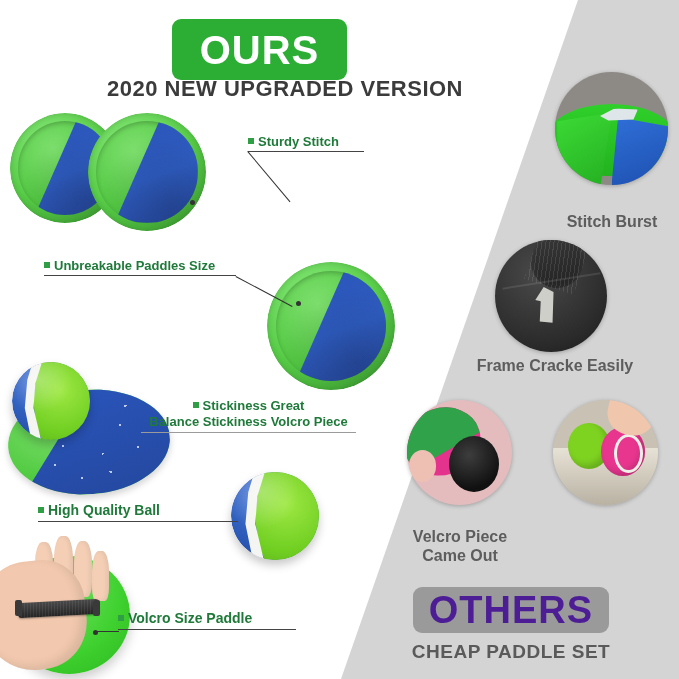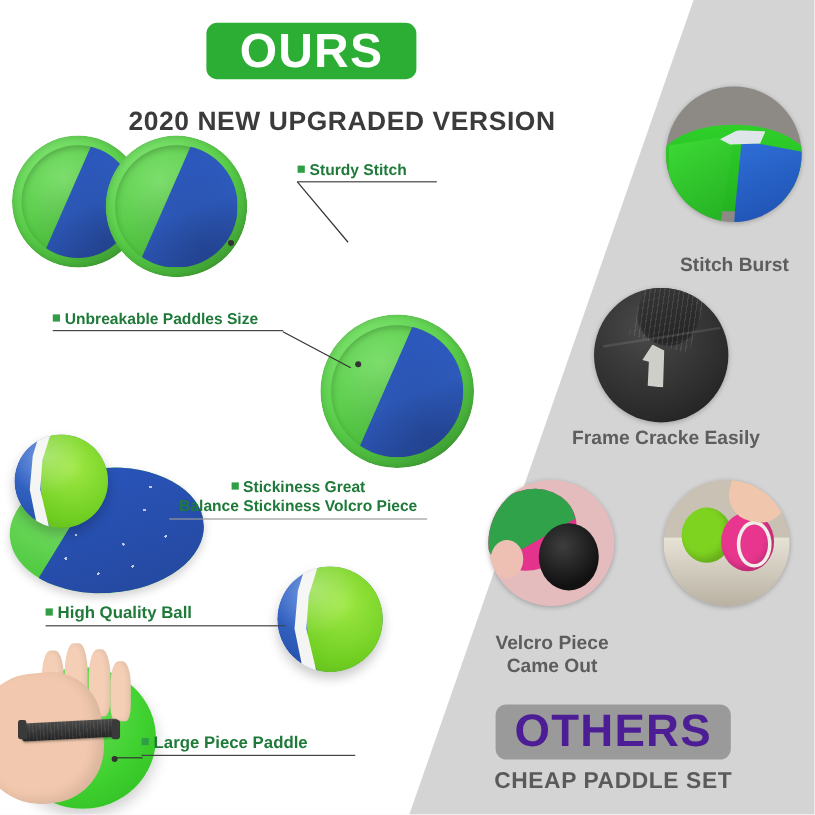--- a/index.html
+++ b/index.html
@@ -18,29 +18,29 @@
     clip-path:polygon(578px 0, 679px 0, 679px 679px, 341px 679px);
   }
   .grey-panel-shadow{
     position:absolute;top:0;left:0;width:679px;height:679px;
     background:linear-gradient(100deg, rgba(0,0,0,.10) 0 2px, rgba(0,0,0,0) 3px);
     clip-path:polygon(578px 0, 600px 0, 360px 679px, 341px 679px);
   }
 
   
   .ours-badge{
-    position:absolute;left:172px;top:19px;width:175px;height:47px;
+    position:absolute;left:172px;top:19px;width:175px;height:61px;
     background:#2cae35;border-radius:9px;
     display:flex;align-items:center;justify-content:center;
   }
   .ours-badge span{
     color:#ffffff;font-size:40px;font-weight:bold;letter-spacing:1px;line-height:1;
   }
   .ours-sub{
-    position:absolute;left:105px;top:88px;width:360px;text-align:center;
+    position:absolute;left:105px;top:76px;width:360px;text-align:center;
     font-size:22px;font-weight:bold;color:#3b3b3b;letter-spacing:.5px;
   }
 
   
   .others-badge{
     position:absolute;left:413px;top:587px;width:196px;height:46px;
     background:#9a9a9a;border-radius:9px;
     display:flex;align-items:center;justify-content:center;
   }
   .others-badge span{
@@ -365,21 +365,21 @@
 
   <div class="callout" style="left:38px;top:502px;width:150px;">
     <div class="txt" style="font-size:14px;">
       <span class="bullet"></span><span>High Quality Ball</span>
     </div>
     <div class="rule" style="width:200px;"></div>
   </div>
 
   <div class="callout" style="left:118px;top:610px;width:160px;">
     <div class="txt" style="font-size:14px;">
-      <span class="bullet"></span><span>Large Piece Paddle</span>
+      <span class="bullet"></span><span>Volcro Size Paddle</span>
     </div>
     <div class="rule" style="width:178px;"></div>
   </div>
   <div class="dot" style="left:93px;top:630px;"></div>
   <div class="leader" style="left:95px;top:631px;width:24px;"></div>
 
   <div class="photo ph-stitch" style="left:555px;top:72px;width:113px;height:113px;">
     <div class="grn-rim"></div>
     <div class="grn-flap"></div>
     <div class="blu"></div>

